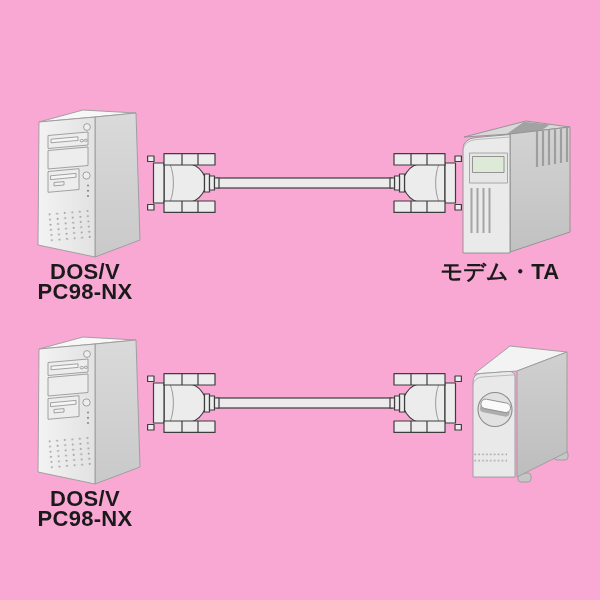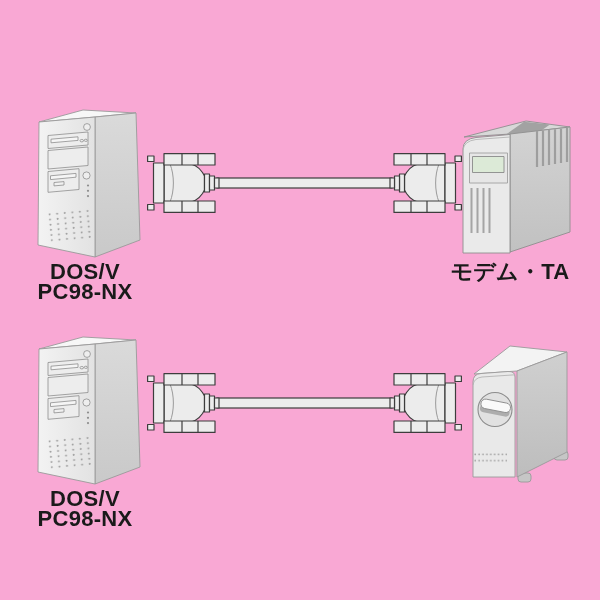--- a/index.html
+++ b/index.html
@@ -138,21 +138,21 @@
       </g>
       <rect x="474" y="452.5" width="33" height="12.5" fill="url(#swDots)" stroke="none"></rect>
     </g>
   </svg>
 
   <div class="label" style="left:10px;top:262px;width:150px">
     <div>DOS/V</div>
     <div>PC98-NX</div>
   </div>
 
-  <div class="label" style="left:425px;top:262px;width:170px">モデム・TA</div>
+  <div class="label" style="left:415px;top:262px;width:170px">モデム・TA</div>
 
   <div class="label" style="left:10px;top:489px;width:150px">
     <div>DOS/V</div>
     <div>PC98-NX</div>
   </div>
 
 
 </div>
 
 </body></html>

